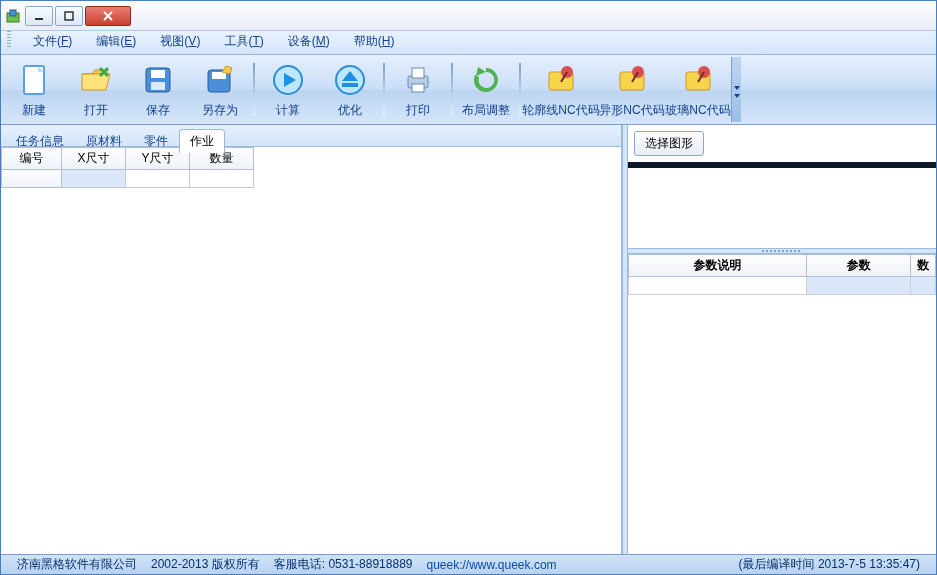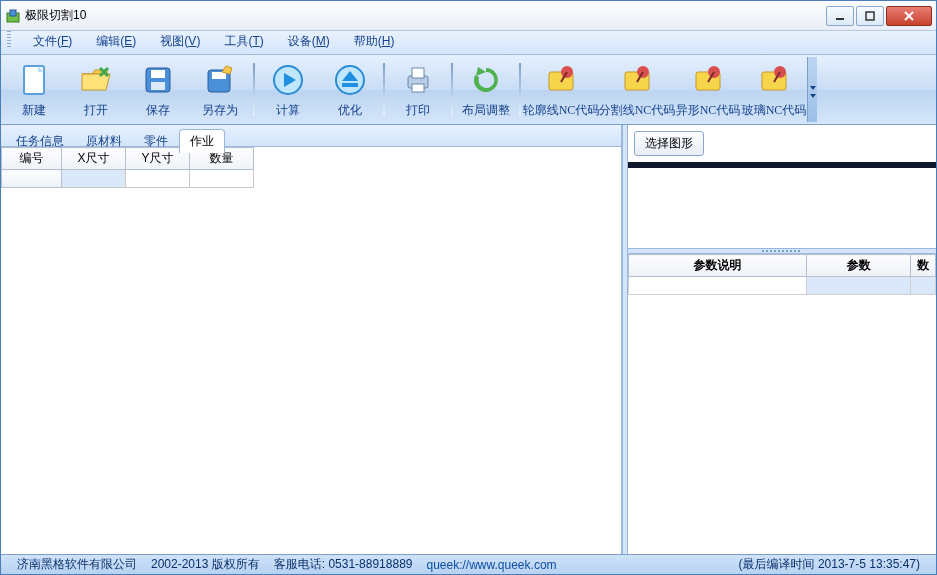--- a/index.html
+++ b/index.html
@@ -12,21 +12,21 @@
 .winbtns { display: flex; gap: 2px; }
 .winbtn { width: 28px; height: 20px; border: 1px solid #8aa8cd; background: linear-gradient(#f7fbff,#dce9f8); border-radius: 2px; display:flex; align-items:center; justify-content:center; font-size:10px; color:#333; cursor:pointer;}
 .winbtn.close { width: 46px; background: linear-gradient(#e97e73,#c8412e); border-color:#8e2b1f; color:#fff; font-weight:bold;}
 .winbtn svg { display:block; }
 
 .menubar { height: 24px; background: linear-gradient(#e9f2fd,#d3e5fb); border-bottom: 1px solid #9db8dd; display:flex; padding: 0 6px; gap: 12px; color:#15428b;}
 .menubar .grip { width:4px; height:16px; background: repeating-linear-gradient(#8fa9cc 0 1px, transparent 1px 3px); margin-right:4px;}
 .menuitem { padding: 2px 6px; cursor:pointer; }
 .menuitem .ul { text-decoration: underline; }
 
-.toolbar { height: 70px; background: linear-gradient(#e5f0fd,#c9ddf6 50%,#bcd4f1 51%,#d5e6fa); border-bottom: 1px solid #7e9ec7; display:flex; align-items:stretch; padding: 2px; font-family: Liberation Serif, serif; }
+.toolbar { height: 70px; background: linear-gradient(#e5f0fd,#c9ddf6 50%,#bcd4f1 51%,#d5e6fa); border-bottom: 1px solid #7e9ec7; display:flex; align-items:stretch; padding: 2px; }
 .tbtn { width: 62px; display:flex; flex-direction:column; align-items:center; justify-content:center; gap:2px; cursor:pointer; border-radius:3px; }
 .tbtn .ticon { width:40px; height:40px; display:flex; align-items:center; justify-content:center;}
 .tbtn .tlbl { font-size:12px; color:#15428b; white-space:nowrap; }
 .tsep { width:2px; margin: 6px 2px; background: linear-gradient(#7e9ec7,#e5f0fd); }
 .toolbar .overflow { width:10px; display:flex; align-items:center; justify-content:center; background:linear-gradient(#bcd4f1,#9cc0e8); border-left:1px solid #7e9ec7; cursor:pointer;}
 
 .clientarea { flex:1; display:flex; min-height:0; }
 .leftpane { flex:1; display:flex; flex-direction:column; border-right:1px solid #9db8dd; min-width:0;}
 .tabs { height:22px; background: linear-gradient(#e5f0fd,#d3e5fb); display:flex; align-items:flex-end; padding: 0 4px; border-bottom:1px solid #9db8dd; gap:0;}
 .tab { padding: 3px 10px; font-size:12px; color:#15428b; border:1px solid transparent; border-bottom:none; cursor:pointer; position:relative; top:7px;}
@@ -61,21 +61,20 @@
 
 <div class="window">
 
   <div class="titlebar">
     <span class="appicon">
       <svg width="14" height="14">
           <rect x="1" y="4" width="12" height="9" fill="#6fbf4b" stroke="#3a7a22"></rect>
           <rect x="4" y="1" width="6" height="6" fill="#4a90d9" stroke="#2c5a99"></rect>
         </svg>
     </span>
-    <span class="title">极限切割10</span>
     <div class="winbtns">
       <div class="winbtn">
           <svg width="10" height="10">
             <line x1="1" y1="8" x2="9" y2="8" stroke="#333" stroke-width="2"></line>
           </svg>
         </div>
       <div class="winbtn">
           <svg width="10" height="10">
             <rect x="1" y="1" width="8" height="8" fill="none" stroke="#333" stroke-width="1.5"></rect>
           </svg>
@@ -183,30 +182,20 @@
     <div class="tsep"></div>
     <div class="tbtn" style="width:76px">
       <span class="ticon">
           <svg width="36" height="36">
             <rect x="6" y="10" width="24" height="18" rx="2" fill="#f7d54a" stroke="#c9972a"></rect>
             <circle cx="24" cy="10" r="6" fill="#d94f4f"></circle>
             <line x1="24" y1="10" x2="18" y2="20" stroke="#7a2a2a" stroke-width="2"></line>
           </svg>
         </span>
       <span class="tlbl">轮廓线NC代码</span>
-    </div>
-    <div class="tbtn" style="width:76px">
-      <span class="ticon">
-          <svg width="36" height="36">
-            <rect x="6" y="10" width="24" height="18" rx="2" fill="#f7d54a" stroke="#c9972a"></rect>
-            <circle cx="24" cy="10" r="6" fill="#d94f4f"></circle>
-            <line x1="24" y1="10" x2="18" y2="20" stroke="#7a2a2a" stroke-width="2"></line>
-          </svg>
-        </span>
-      <span class="tlbl">分割线NC代码</span>
     </div>
     <div class="tbtn" style="width:66px">
       <span class="ticon">
           <svg width="36" height="36">
             <rect x="6" y="10" width="24" height="18" rx="2" fill="#f7d54a" stroke="#c9972a"></rect>
             <circle cx="24" cy="10" r="6" fill="#d94f4f"></circle>
             <line x1="24" y1="10" x2="18" y2="20" stroke="#7a2a2a" stroke-width="2"></line>
           </svg>
         </span>
       <span class="tlbl">异形NC代码</span>

